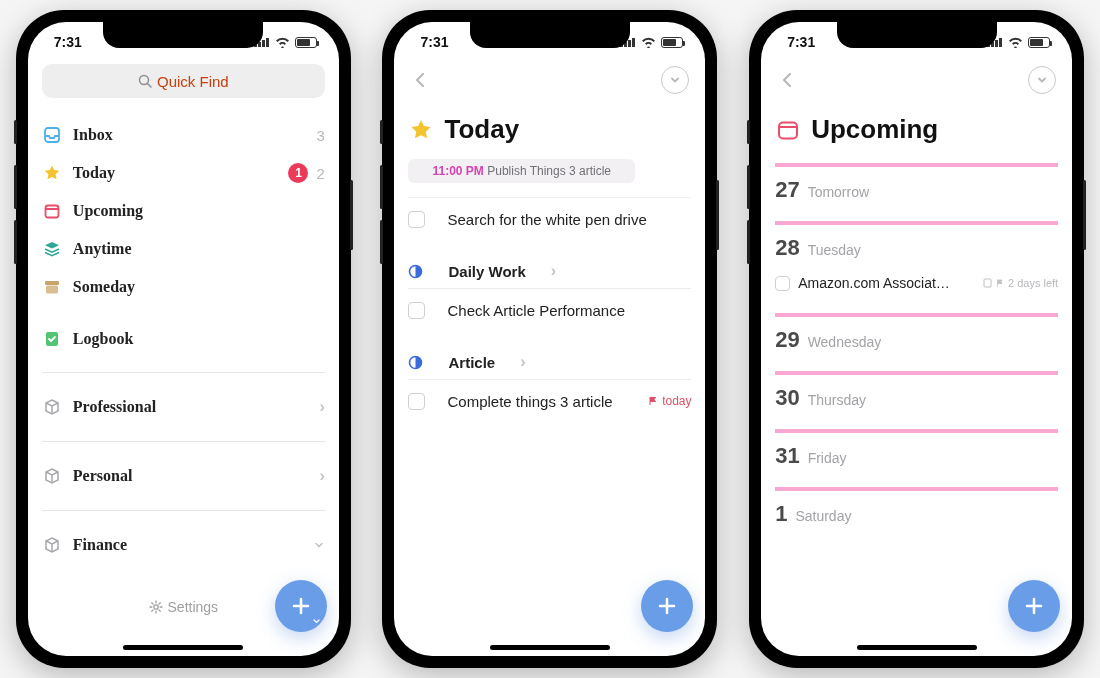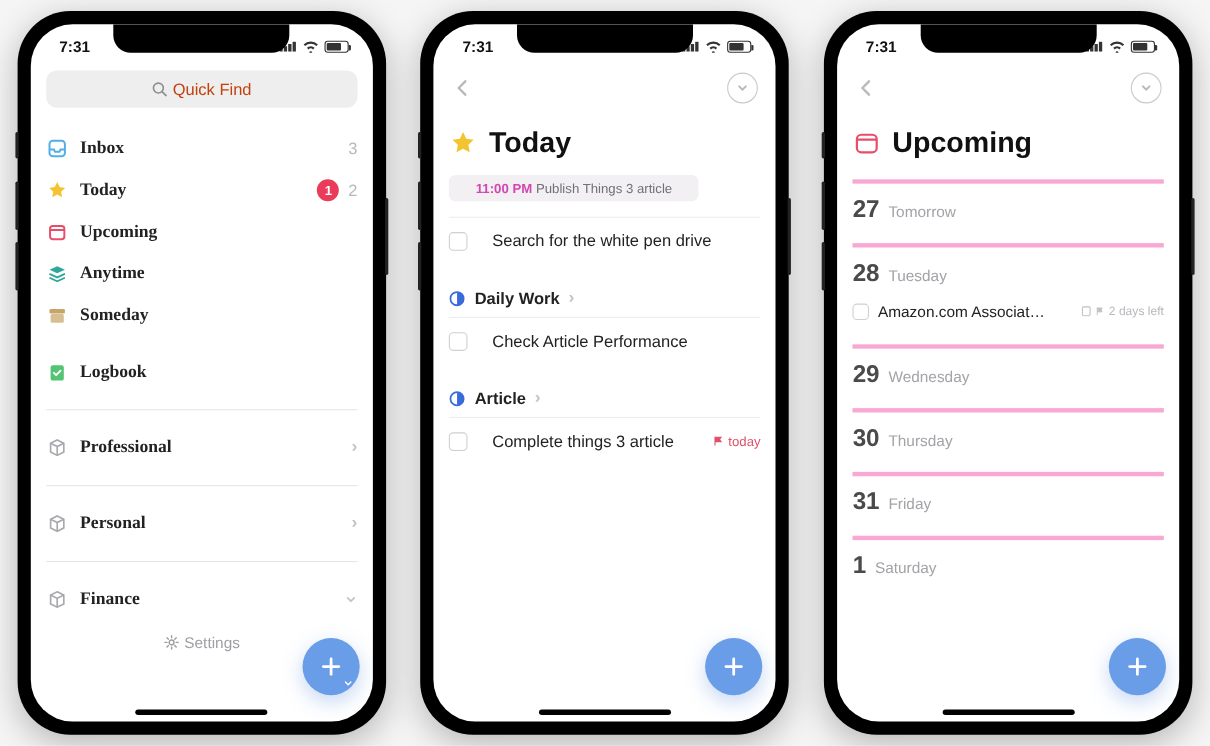--- a/index.html
+++ b/index.html
@@ -126,21 +126,21 @@
   .sep { border-top: 1px solid #e6e6e9; margin: 14px 0; }
   .area-row {
     display: flex; align-items: center; height: 40px;
     font-size: 16px; font-weight: 600; color: #222; gap: 11px;
   }
   .area-icon { width: 20px; height: 20px; display:flex; align-items:center; justify-content:center; flex-shrink:0; }
   .chev { color:#c4c4c8; font-size: 16px; }
   .bottom-bar {
     position: absolute; bottom: 0; left: 0; right: 0; height: 80px;
     padding: 0 20px 18px;
-    display: flex; align-items: flex-start; justify-content: center;
+    display: flex; align-items: center; justify-content: center;
   }
   .settings-link { color: #9f9fa4; font-size: 14px; display: flex; align-items: center; gap: 5px; }
   .fab {
     position: absolute; right: 12px; bottom: 24px;
     width: 52px; height: 52px; border-radius: 26px;
     background: #6a9de8;
     display: flex; align-items: center; justify-content: center;
     box-shadow: 0 6px 18px rgba(90,140,220,.35);
   }
   .fab-caret {
@@ -170,21 +170,21 @@
   .sched-time { color: #d345b0; font-weight: 600; }
   .task-row {
     display: flex; align-items: center; height: 42px; gap: 22px; font-size: 15px; color:#222;
   }
   .checkbox {
     width: 17px; height: 17px; border: 1.5px solid #cfcfd4;
     border-radius: 4px; flex-shrink: 0;
   }
   .task-flag { display:flex; align-items:center; gap:4px; color:#e0506a; font-size:12px; font-weight:500; margin-left:auto; }
   .project-head {
-    display: flex; align-items: center; gap: 8px; font-size: 15px; font-weight: 700;
+    display: flex; align-items: center; gap: 25px; font-size: 15px; font-weight: 700;
     color: #222; margin-top: 22px;
   }
   .proj-icon { width:15px;height:15px; }
   .sep-thin { border-top: 1px solid #ededf0; margin-top: 14px; }
   
   .day-row { border-top: 4px solid #f9a8d4; padding-top: 10px; margin-top: 18px; }
   .day-row:first-child { border-top:none; margin-top:8px; }
   .day-head { display:flex; align-items: baseline; gap: 8px; }
   .day-num { font-size: 22px; font-weight: 800; color: #4a4a4a; }
   .day-name { font-size: 14px; color: #a3a3a8; font-weight: 500; }

